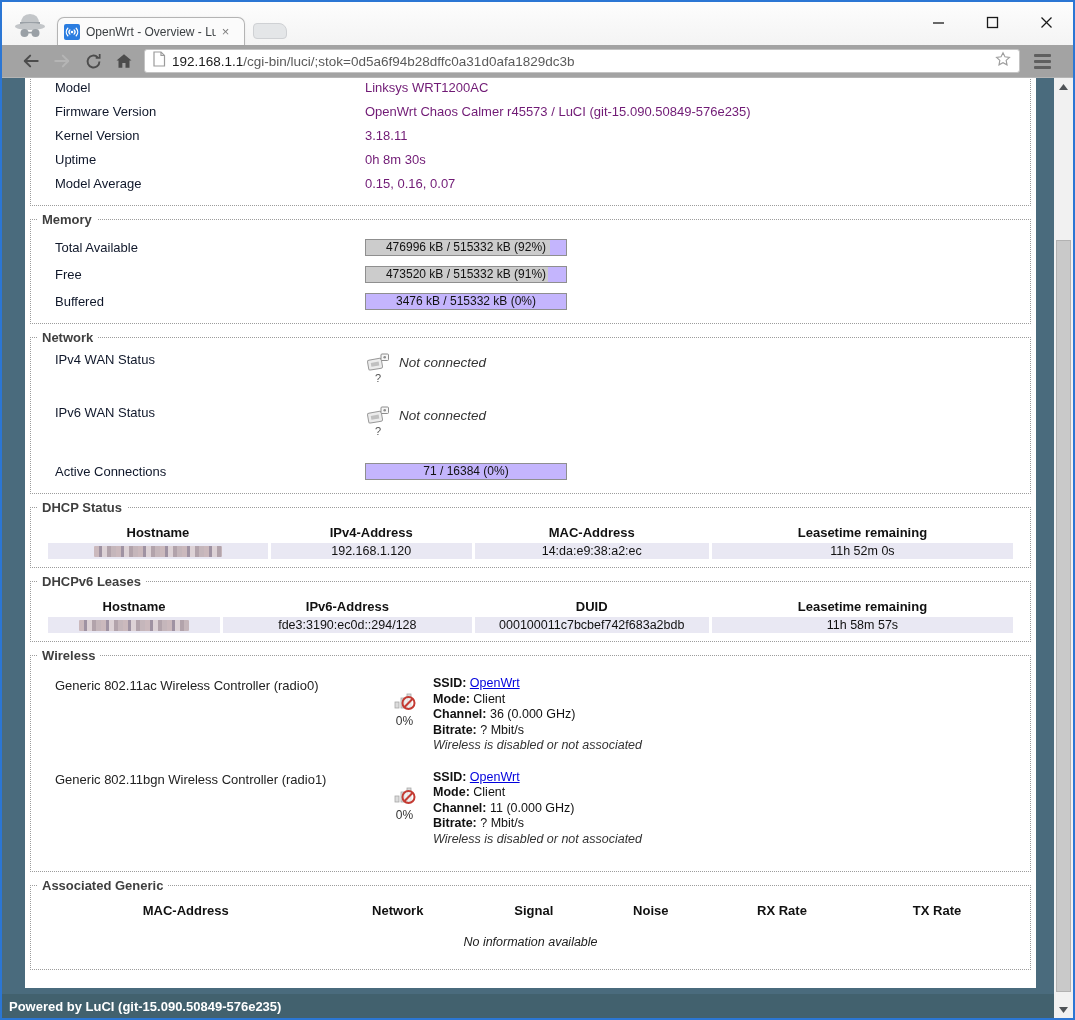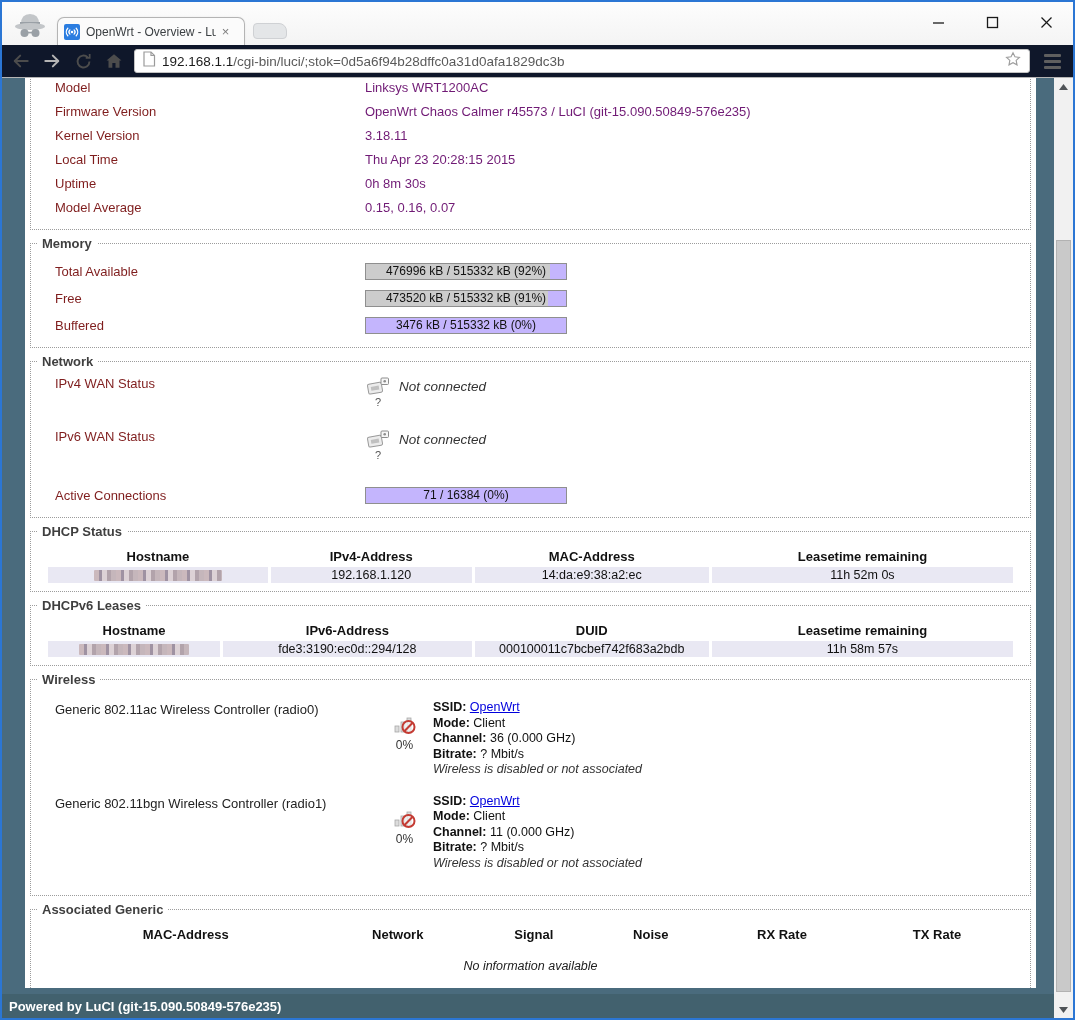--- a/index.html
+++ b/index.html
@@ -10,42 +10,42 @@
   .titlebar { height:43px; background:linear-gradient(#fdfdfd,#f4f4f4); position:relative; display:flex; align-items:flex-end; flex:none; }
   .incognito-badge { position:absolute; left:8px; top:8px; width:40px; height:32px; }
   .tab { position:relative; margin-left:55px; width:188px; height:28px; background:#fbfbfb; border:1px solid #b4b4b4; border-bottom:none; border-radius:7px 7px 0 0; display:flex; align-items:center; padding:0 6px; box-shadow:0 0 2px rgba(0,0,0,.08); }
   .tab-favicon { width:16px; height:16px; flex:none; margin-right:6px; }
   .tab-title { font-size:12px; color:#3c4043; white-space:nowrap; overflow:hidden; width:130px; }
   .tab-close { width:15px; height:15px; margin-left:2px; display:flex; align-items:center; justify-content:center; color:#7d7d7d; font-size:13px; line-height:15px; cursor:default; }
   .newtab-btn { width:34px; height:16px; margin:0 0 6px 8px; background:#e4e6e8; border:1px solid #cfd1d4; border-radius:4px 8px 4px 4px; }
   .win-controls { position:absolute; right:12px; top:8px; display:flex; gap:24px; }
   .win-btn { width:30px; height:24px; display:flex; align-items:center; justify-content:center; }
 
-  .toolbar { height:33px; background:#0f172a; border-bottom:1px solid #b5b5b5; display:flex; align-items:center; padding:0 8px; gap:9px; flex:none; }
+  .toolbar { height:33px; background:#a3a3a3; border-bottom:1px solid #b5b5b5; display:flex; align-items:center; padding:0 18px; gap:9px; flex:none; }
   .nav-icon { width:22px; height:22px; display:flex; align-items:center; justify-content:center; flex:none; }
   .urlbox { flex:1; height:24px; background:#fff; border:1px solid #c3c3c3; border-radius:3px; display:flex; align-items:center; padding:0 7px; gap:6px; min-width:0; }
   .url-text { font-size:13.5px; white-space:nowrap; overflow:hidden; flex:1; }
   .url-host { color:#1b1b1b; }
   .url-path { color:#5a5a5a; }
   .menu-btn { width:26px; height:22px; display:flex; flex-direction:column; justify-content:center; gap:3px; align-items:center; flex:none; }
   .menu-btn span { display:block; width:17px; height:3px; background:#5f5f5f; border-radius:1px; }
 
   
   .page { flex:1; display:flex; min-height:0; background:#4a6b7d; }
   .main-col { flex:1; display:flex; flex-direction:column; min-width:0; }
   .viewport { flex:1; padding:0 18px 6px 23px; min-height:0; }
   .content { background:#fff; height:100%; overflow:hidden; padding:0 3px 6px 3px; }
 
   .section { border:1px dotted #9c9c9c; margin:13px 2px 0 2px; padding:14px 14px 8px 14px; position:relative; }
   .section-first { border-top:none; margin-top:-7px; padding-top:4px; padding-bottom:10px; }
   .legend { position:absolute; top:-8px; left:6px; background:#fff; padding:0 5px; font-weight:bold; font-size:13px; color:#3f3f3f; }
 
   .frow { display:flex; align-items:flex-start; }
   .frow-sys { height:24px; align-items:center; }
-  .flabel { width:320px; flex:none; font-size:13px; color:#7f1d1d; padding-left:10px; }
+  .flabel { width:320px; flex:none; font-size:13px; color:#0f172a; padding-left:10px; }
   .fvalue { font-size:13px; color:#701a75; }
 
   .frow-mem { height:27px; align-items:center; }
   .pbar { width:202px; height:17px; border:1px solid #8f8f8f; background:#c4b5fd; position:relative; }
   .pbar-fill { position:absolute; left:0; top:0; bottom:0; background:#ccc; }
   .pbar-text { position:absolute; inset:0; text-align:center; font-size:12px; line-height:15px; color:#111; }
 
   .wan-row { min-height:53px; }
   .wan-status { display:flex; align-items:center; gap:8px; }
   .wan-icon-wrap { width:26px; text-align:center; font-size:11px; color:#555; line-height:10px; }
@@ -186,24 +186,20 @@
               <div class="flabel">Model</div>
               <div class="fvalue">Linksys WRT1200AC</div>
             </div>
             <div class="frow frow-sys">
               <div class="flabel">Firmware Version</div>
               <div class="fvalue">OpenWrt Chaos Calmer r45573 / LuCI (git-15.090.50849-576e235)</div>
             </div>
             <div class="frow frow-sys">
               <div class="flabel">Kernel Version</div>
               <div class="fvalue">3.18.11</div>
-            </div>
-            <div class="frow frow-sys">
-              <div class="flabel">Local Time</div>
-              <div class="fvalue">Thu Apr 23 20:28:15 2015</div>
             </div>
             <div class="frow frow-sys">
               <div class="flabel">Uptime</div>
               <div class="fvalue">0h 8m 30s</div>
             </div>
             <div class="frow frow-sys">
               <div class="flabel">Model Average</div>
               <div class="fvalue">0.15, 0.16, 0.07</div>
             </div>
           </div>

